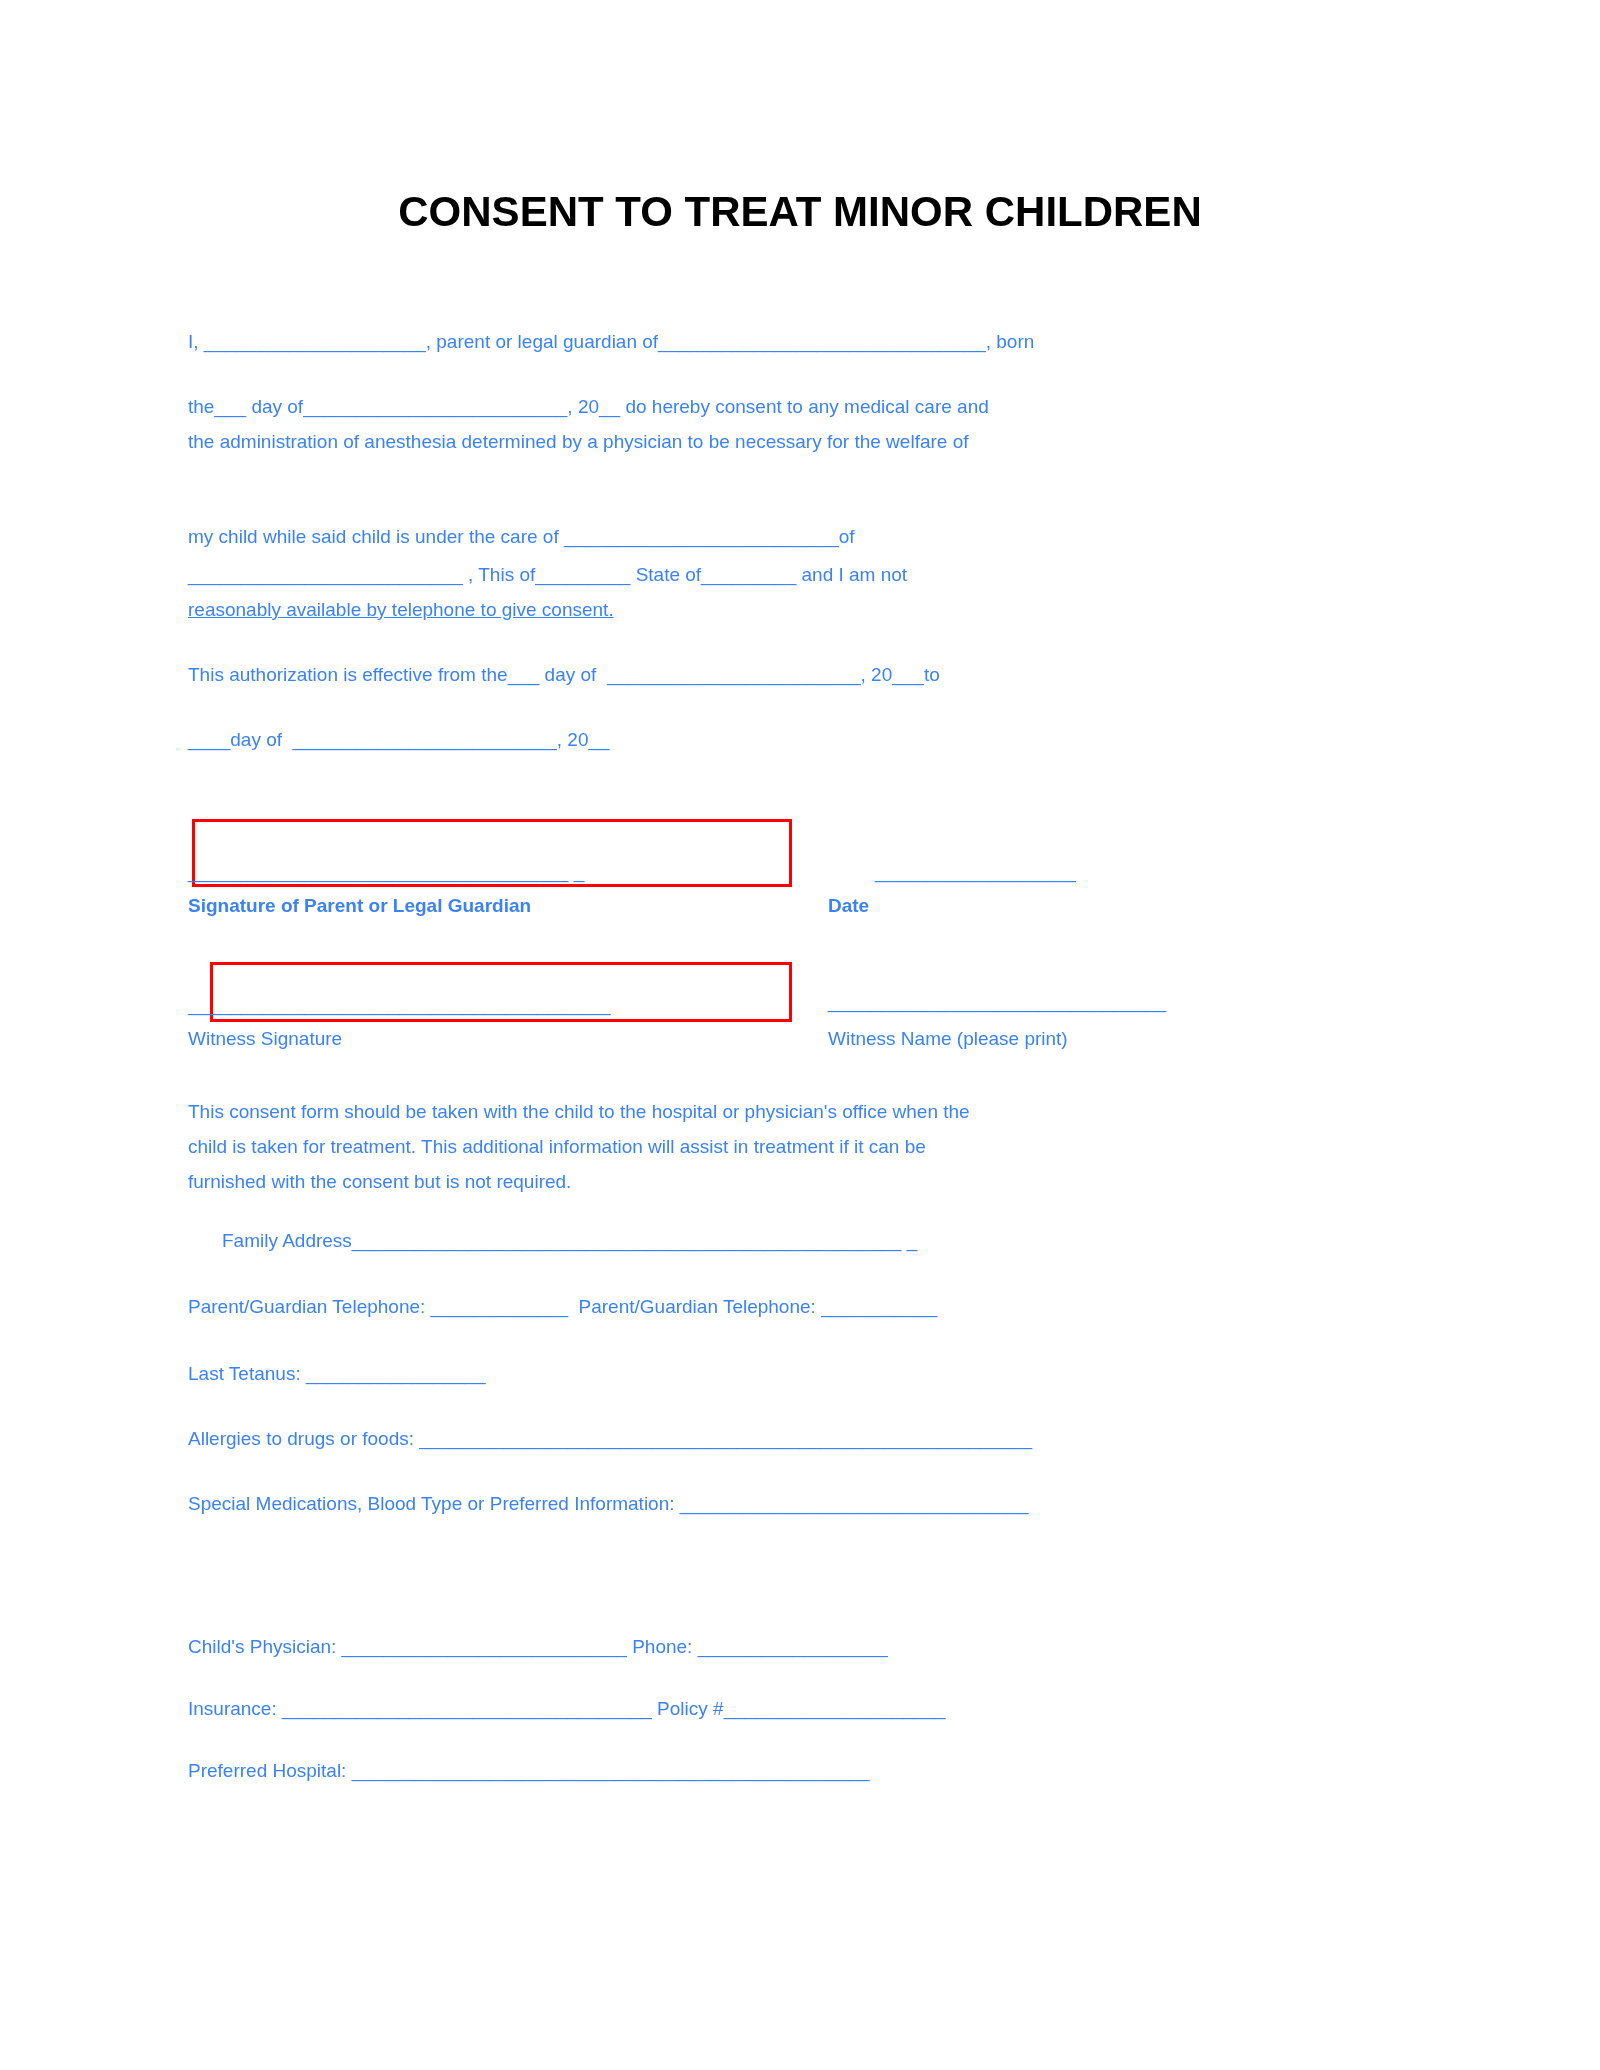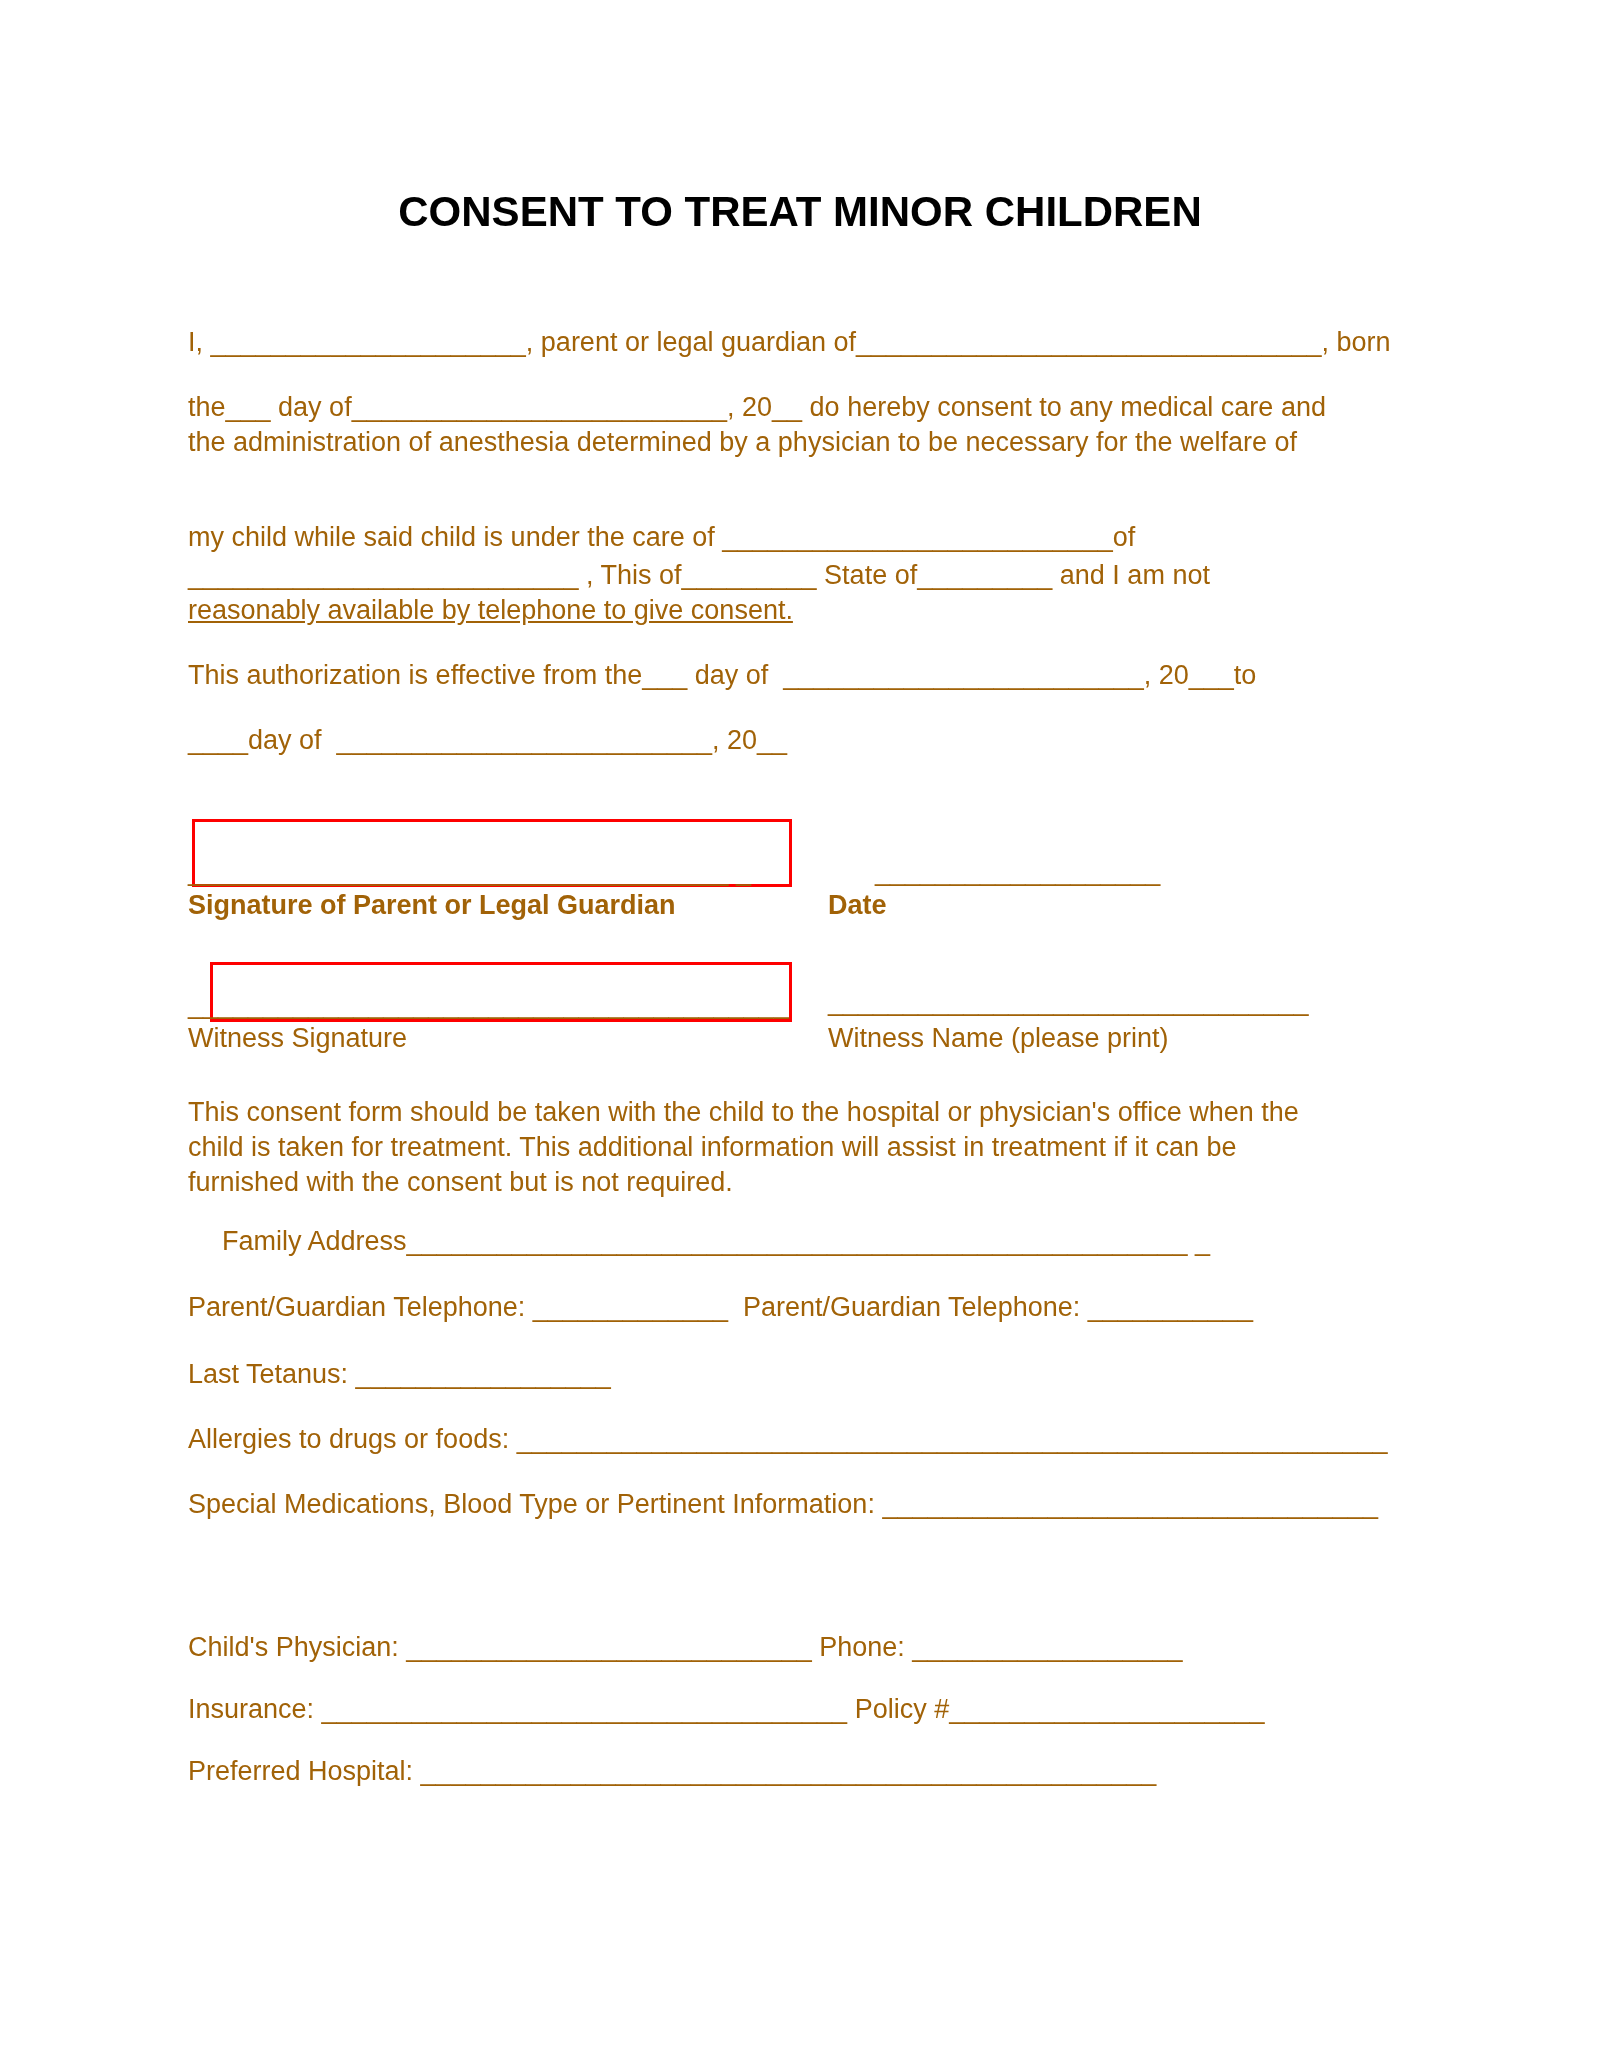--- a/index.html
+++ b/index.html
@@ -7,24 +7,24 @@
     position:relative;
     width:1600px;
     height:1790px;
     background:#ffffff;
     overflow:hidden;
     font-family:"Liberation Sans","DejaVu Sans",sans-serif;
     color:#000000;
   }
   .t {
     position:absolute;
-    font-size:27px;
+    font-size:19px;
     line-height:34px;
     white-space:pre;
-    color:#a16207;
+    color:#3b82f6;
   }
   .b { font-weight:bold; }
   .title {
     position:absolute;
     left:0; right:0;
     text-align:center;
     font-size:42px;
     line-height:46px;
     font-weight:bold;
     white-space:pre;
@@ -69,21 +69,21 @@
   <div class="t" style="top:1025px; left:828px; line-height:27px;">Witness Name (please print)</div>
 
   <div class="t" style="top:1095px; left:188px;">This consent form should be taken with the child to the hospital or physician's office when the</div>
   <div class="t" style="top:1130px; left:188px;">child is taken for treatment. This additional information will assist in treatment if it can be</div>
   <div class="t" style="top:1165px; left:188px;">furnished with the consent but is not required.</div>
 
   <div class="t" style="top:1224px; left:188px;margin-left:34px;">Family Address____________________________________________________ _</div>
   <div class="t" style="top:1290px; left:188px;">Parent/Guardian Telephone: _____________  Parent/Guardian Telephone: ___________</div>
   <div class="t" style="top:1357px; left:188px;">Last Tetanus: _________________</div>
   <div class="t" style="top:1422px; left:188px;">Allergies to drugs or foods: __________________________________________________________</div>
-  <div class="t" style="top:1487px; left:188px;">Special Medications, Blood Type or Pertinent Information: _________________________________</div>
+  <div class="t" style="top:1487px; left:188px;">Special Medications, Blood Type or Preferred Information: _________________________________</div>
   <div class="t" style="top:1630px; left:188px;">Child's Physician: ___________________________ Phone: __________________</div>
   <div class="t" style="top:1692px; left:188px;">Insurance: ___________________________________ Policy #_____________________</div>
   <div class="t" style="top:1754px; left:188px;">Preferred Hospital: _________________________________________________</div>
 
   <svg class="logo" style="left:198px; top:1927px;" width="35" height="49" viewBox="0 0 35 49">
     <path d="M0 0 H21.5 L35 13.5 V49 H0 Z" fill="#060606"></path>
     <path d="M24 1.5 L33.5 11 H24 Z" fill="#060606"></path>
     <text x="15" y="41" fill="#ffffff" font-size="32" font-weight="bold" text-anchor="middle" font-family="&quot;Liberation Sans&quot;,&quot;DejaVu Sans&quot;,sans-serif">e</text>
   </svg>
   <div class="t" style="top:1936px; left:1327px; line-height:27px;">Page 1 of 1</div>

